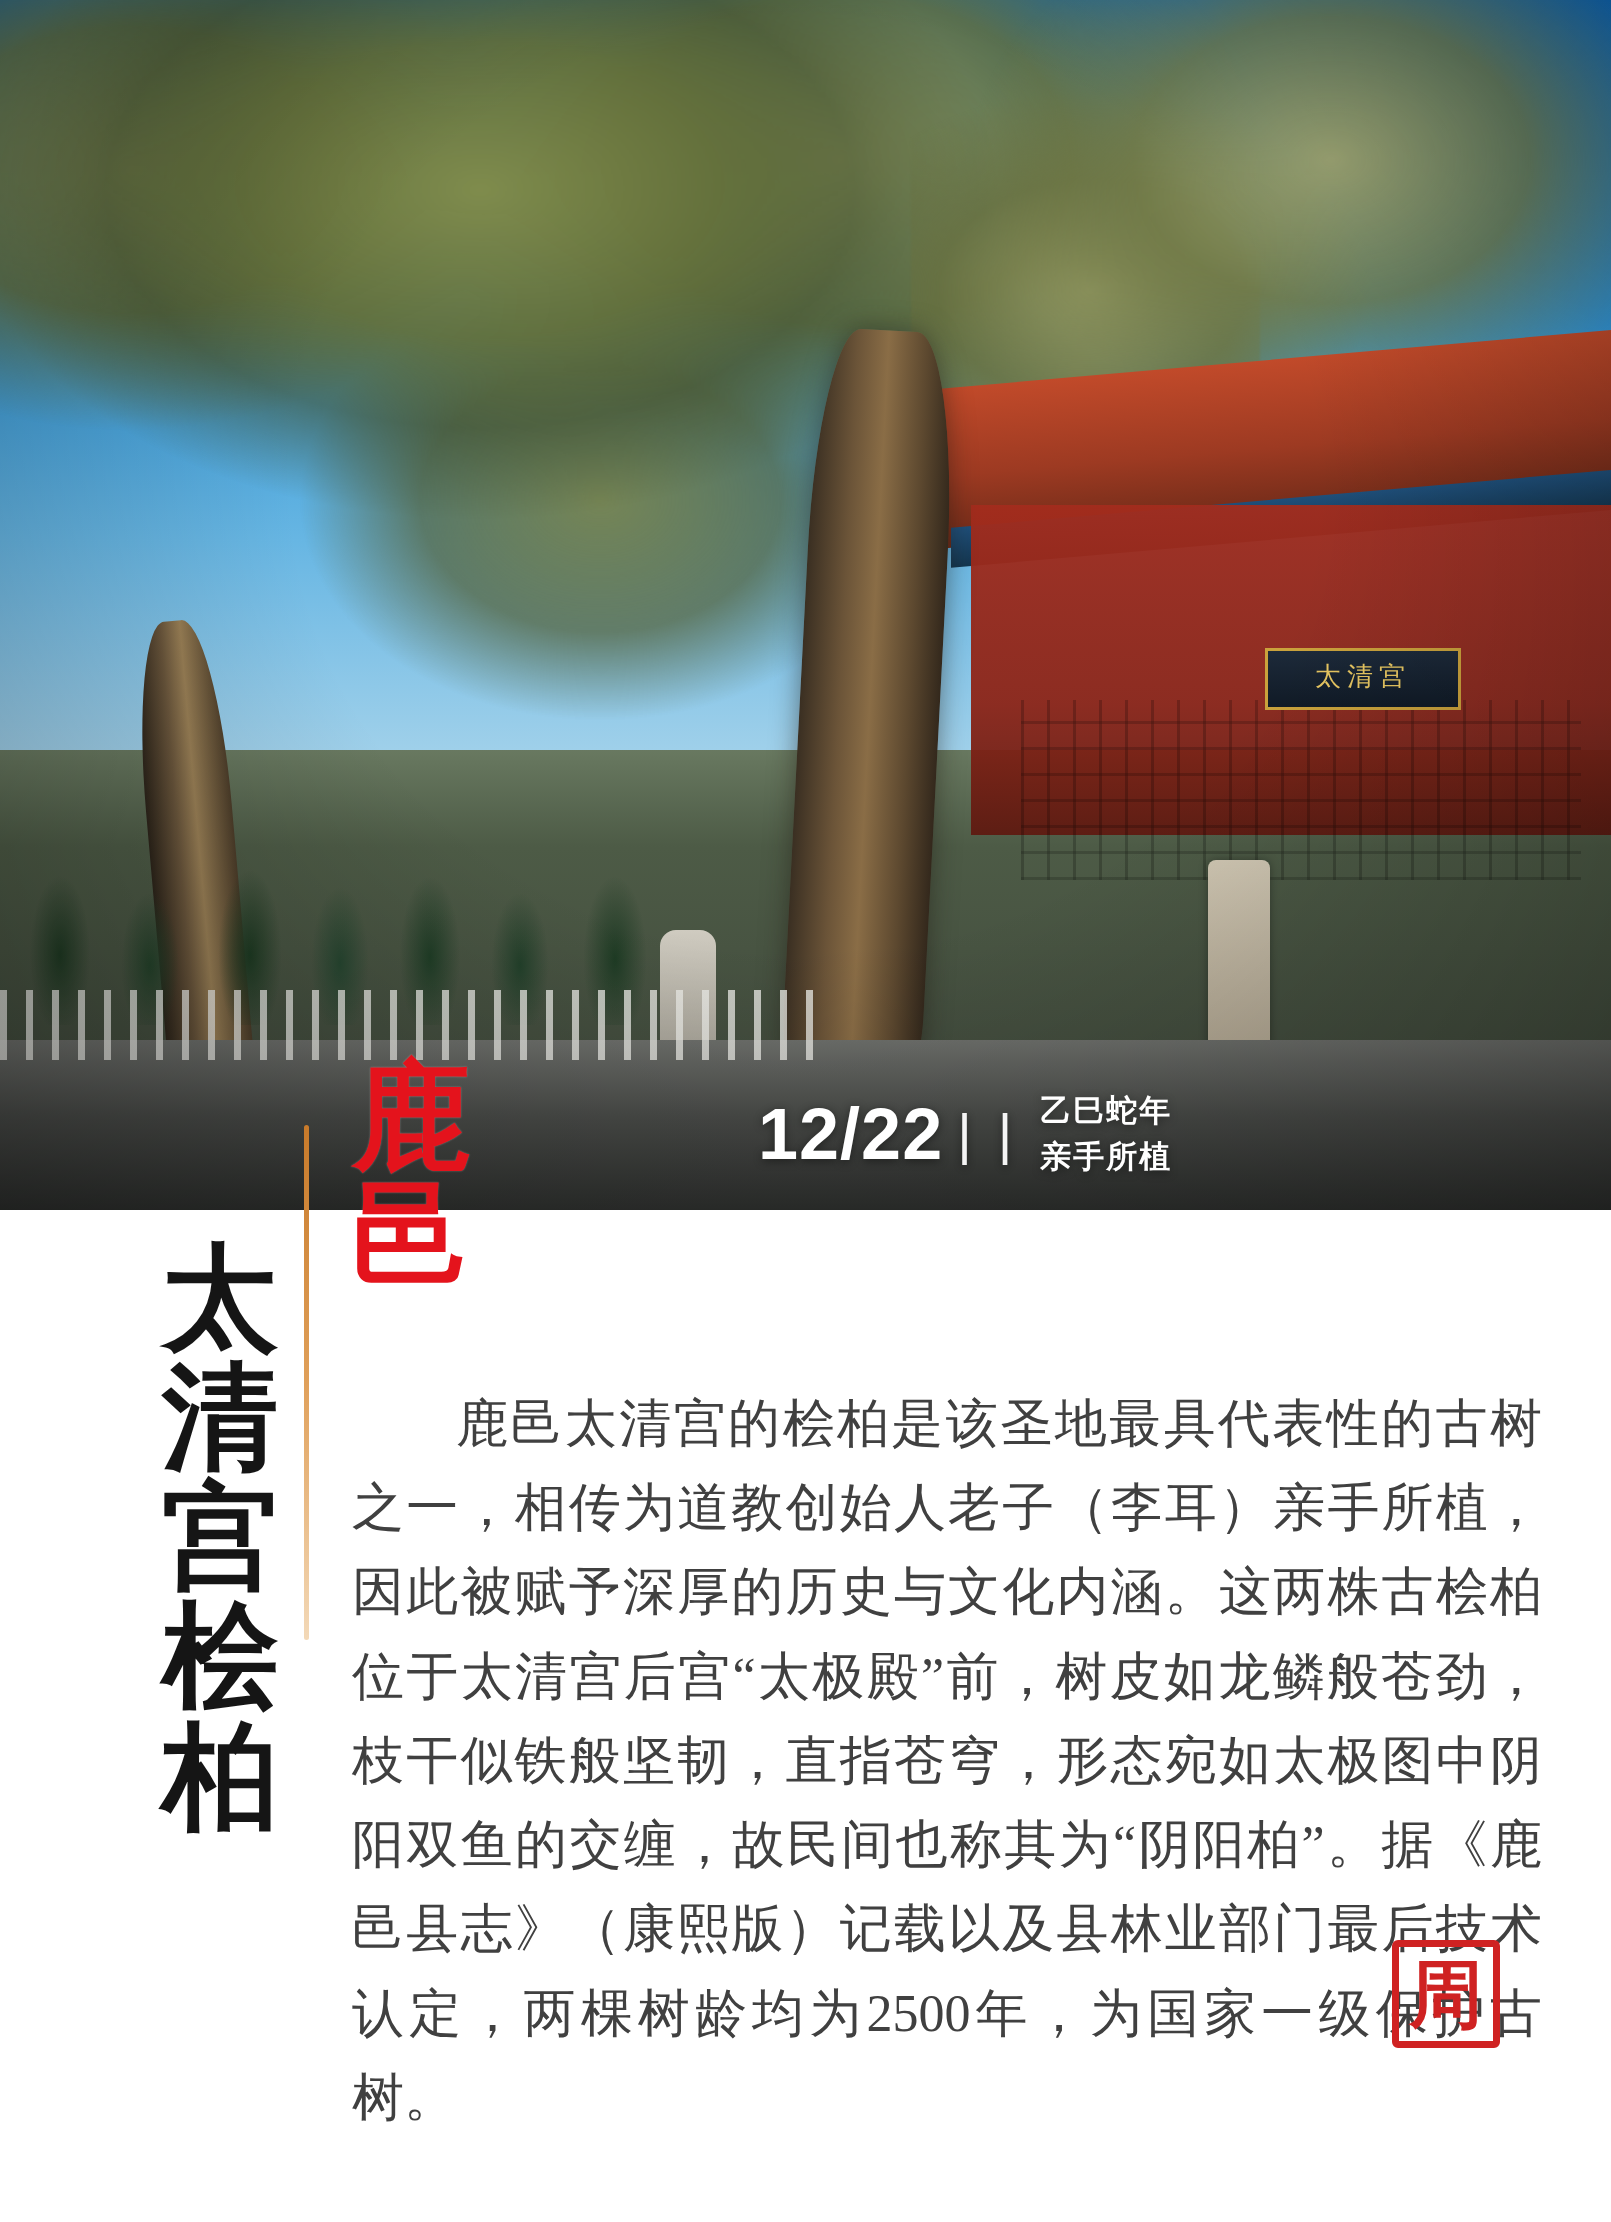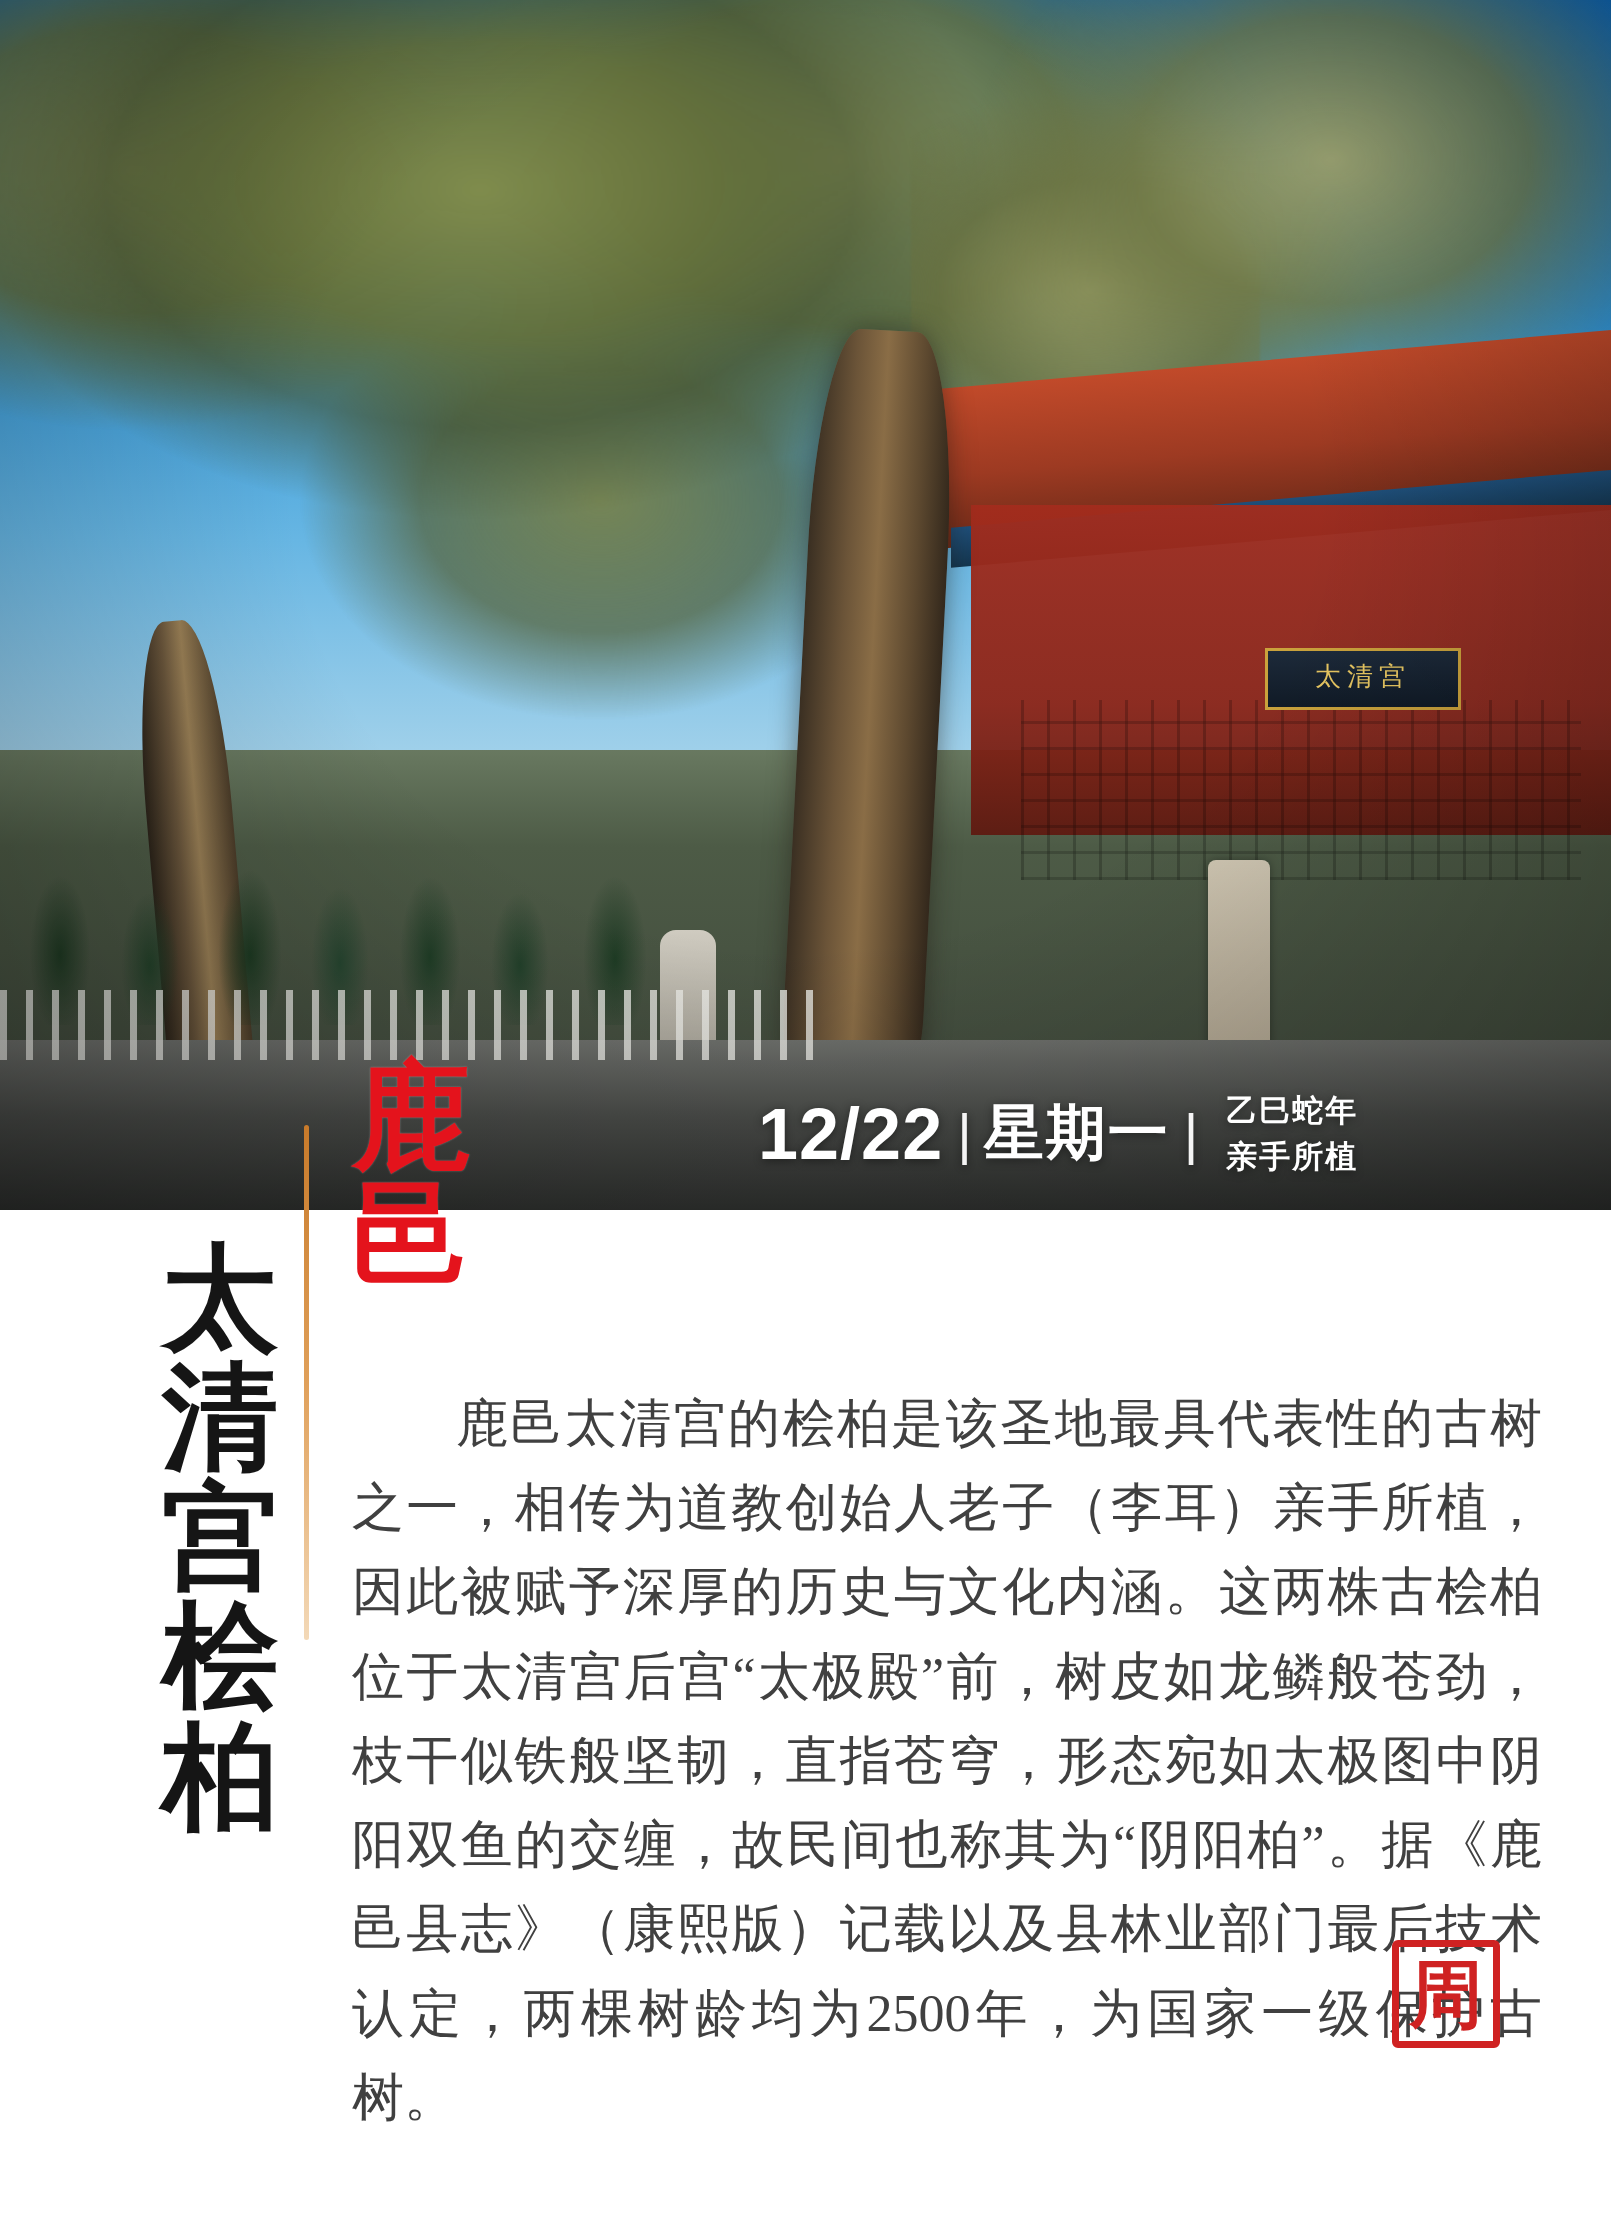--- a/index.html
+++ b/index.html
@@ -304,21 +304,20 @@
     <div class="stele"></div>
     <div class="lion"></div>
     <div class="ground"></div>
     <div class="fence"></div>
     <div class="photo-vignette"></div>
   </div>
 
   <div class="date-row">
     <div class="date-md">12/22</div>
     <div class="date-sep">|</div>
-    <div class="date-week">星期一</div>
     <div class="date-sep">|</div>
     <div class="lunar">
       <div>乙巳蛇年</div>
       <div>亲手所植</div>
     </div>
   </div>
 
   <div class="city-label">
     <span>鹿</span>
     <span>邑</span>

